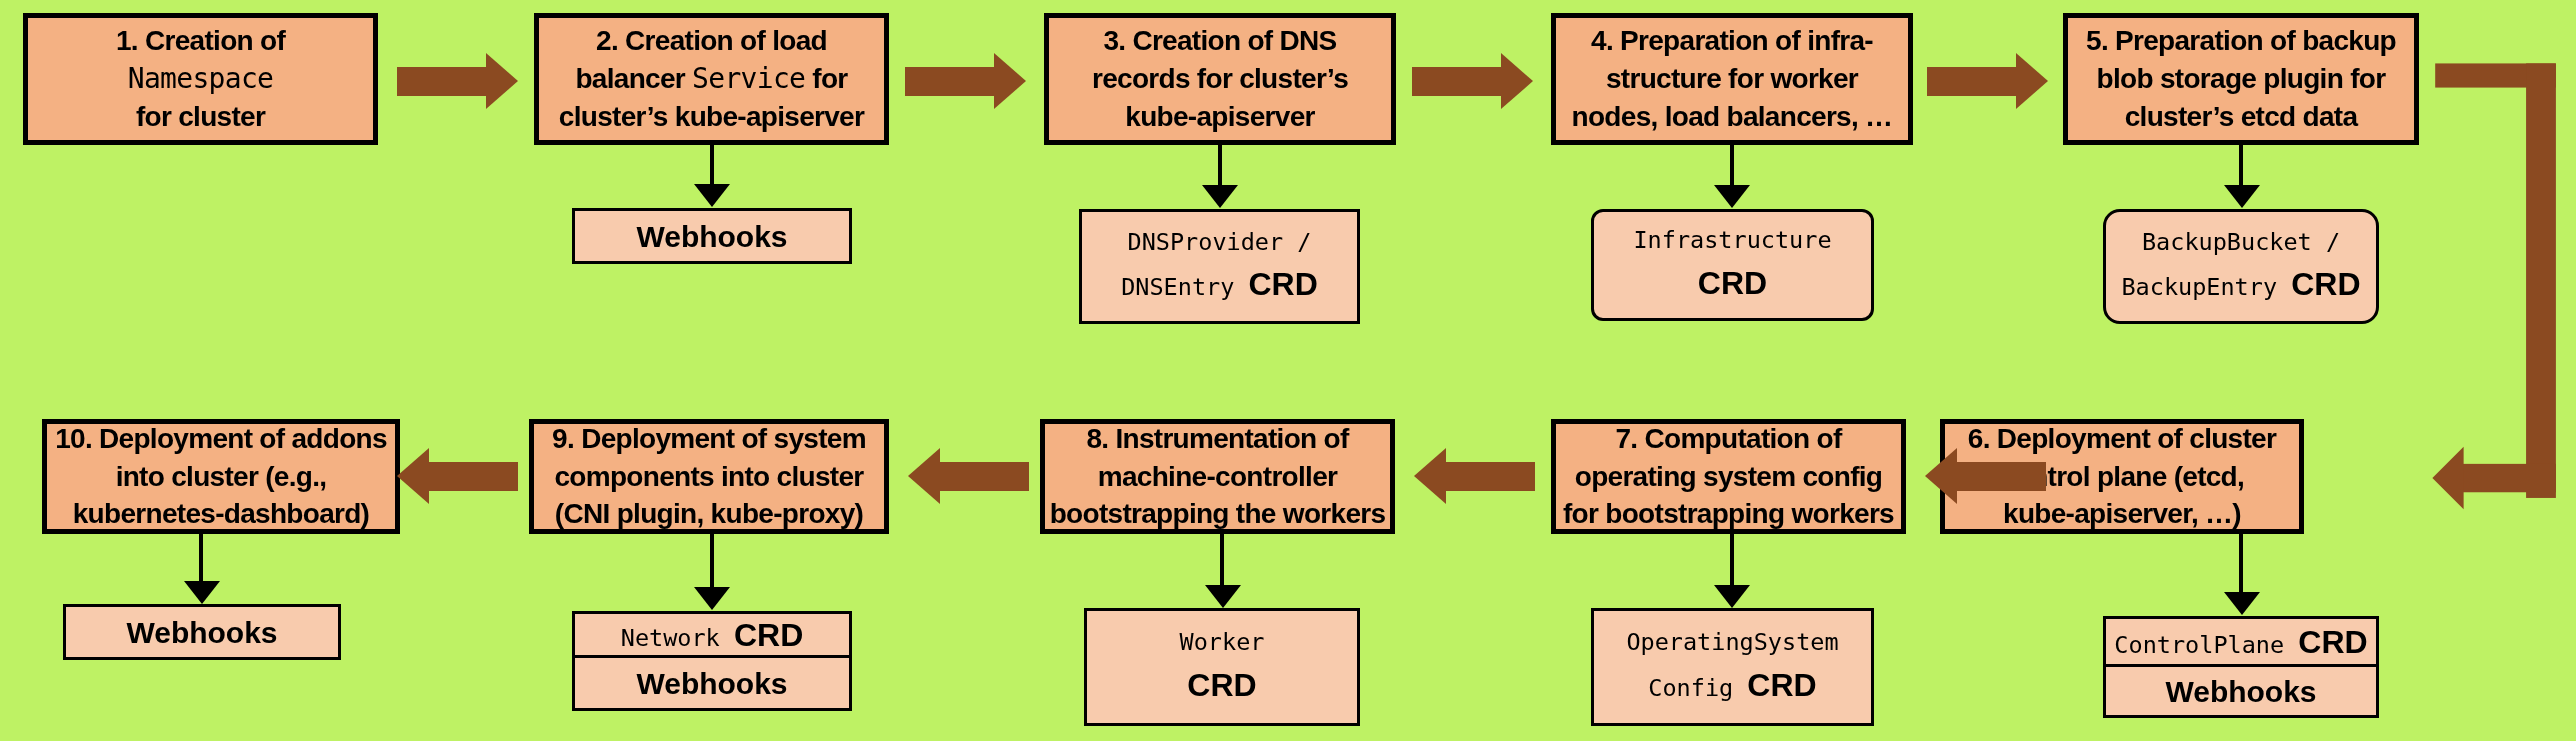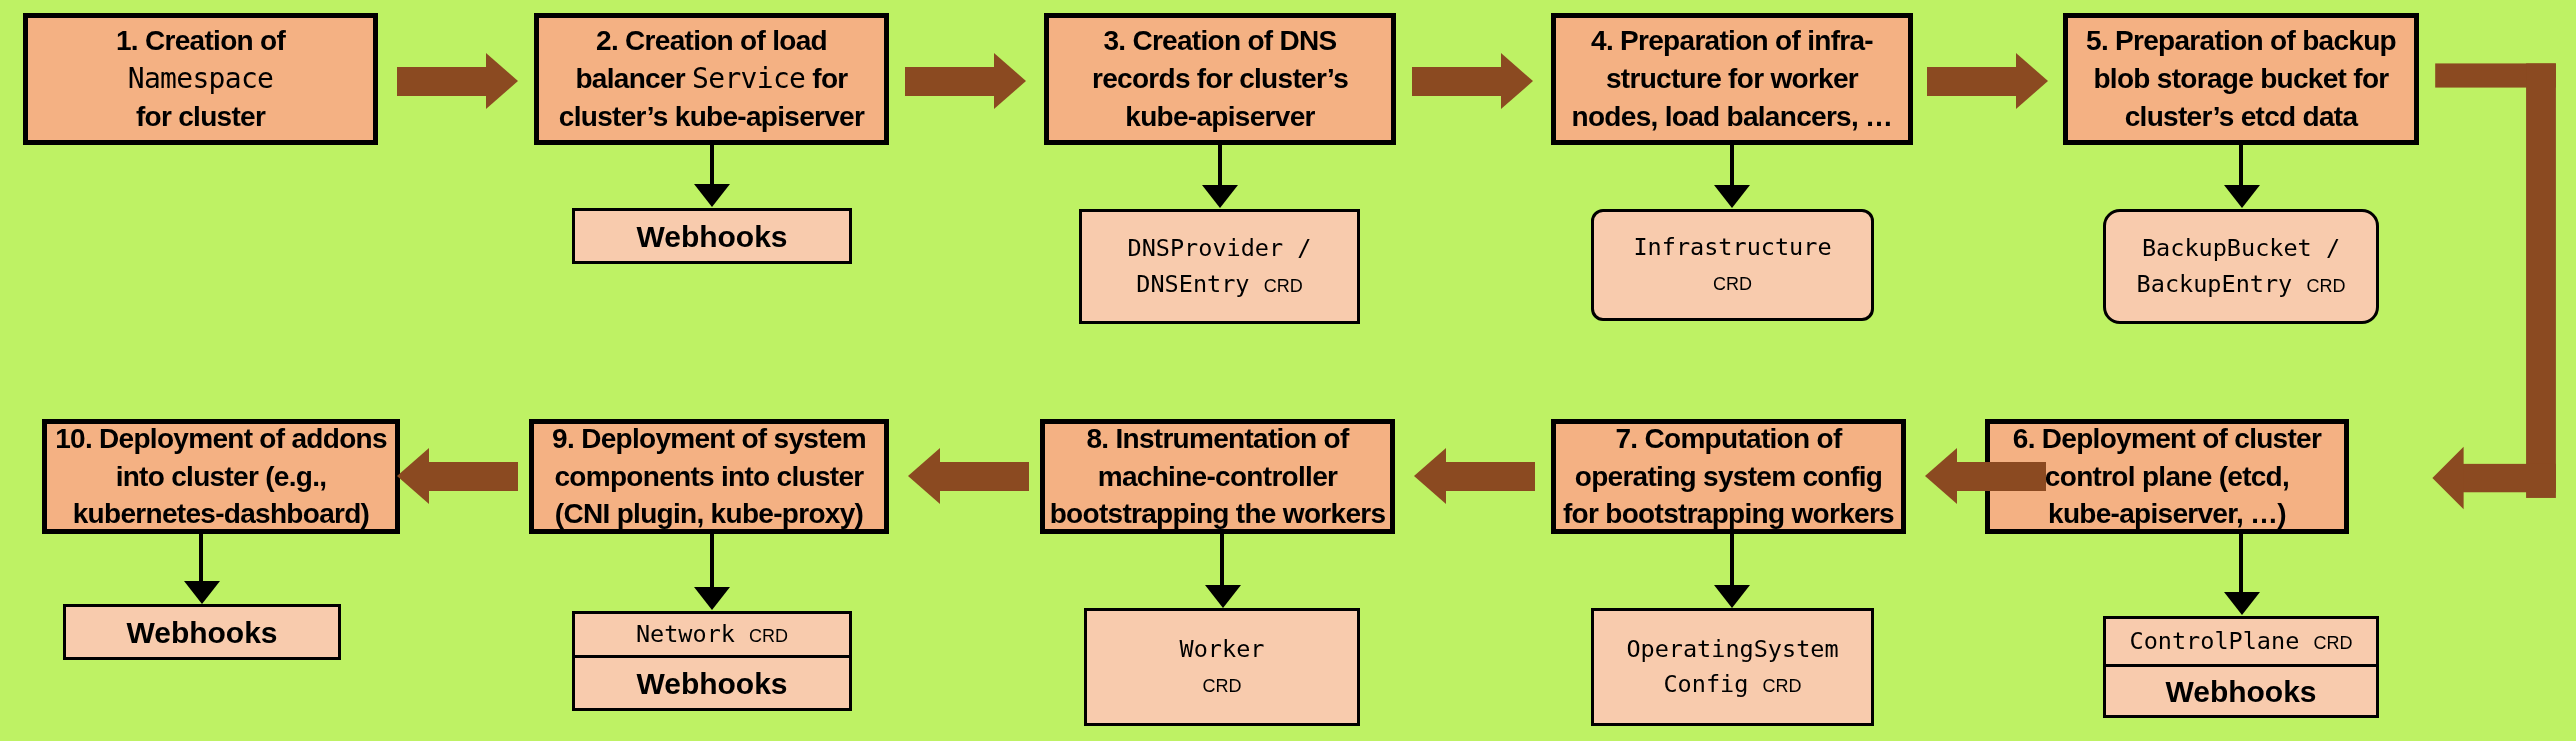--- a/index.html
+++ b/index.html
@@ -41,22 +41,22 @@
     font-weight: 400;
     letter-spacing: -0.7px;
   }
   .subtxt {
     font: 400 23.5px/1.5 "DejaVu Sans Mono", monospace;
     color: #000000;
     letter-spacing: 0;
   }
   .subtxt .crd {
     font-family: "Liberation Sans", sans-serif;
-    font-weight: 400;
-    font-size: 18px;
+    font-weight: 700;
+    font-size: 32px;
   }
   .subtxt .wh {
     font-family: "Liberation Sans", sans-serif;
     font-weight: 700;
     font-size: 30px;
   }
   
   .vline { position: absolute; width: 3.6px; background: #000000; }
   .vhead {
     position: absolute; width: 0; height: 0;
@@ -116,26 +116,26 @@
     <div class="txt">
       <span>4. Preparation of infra-</span><br>
       <span>structure for worker</span><br>
       <span>nodes, load balancers, …</span>
     </div>
   </div>
 
   <div class="box" style="left:2063px; top:13px; width:356px; height:132px;align-items:center;">
     <div class="txt">
       <span>5. Preparation of backup</span><br>
-      <span>blob storage bucket for</span><br>
+      <span>blob storage plugin for</span><br>
       <span>cluster’s etcd data</span>
     </div>
   </div>
 
-  <div class="box" style="left:1985px; top:419px; width:364px; height:115px;">
+  <div class="box" style="left:1940px; top:419px; width:364px; height:115px;">
     <div class="txt">
       <span>6. Deployment of cluster</span><br>
       <span>control plane (etcd,</span><br>
       <span>kube-apiserver, …)</span>
     </div>
   </div>
 
   <div class="box" style="left:1551px; top:419px; width:355px; height:115px;">
     <div class="txt">
       <span>7. Computation of</span><br>

